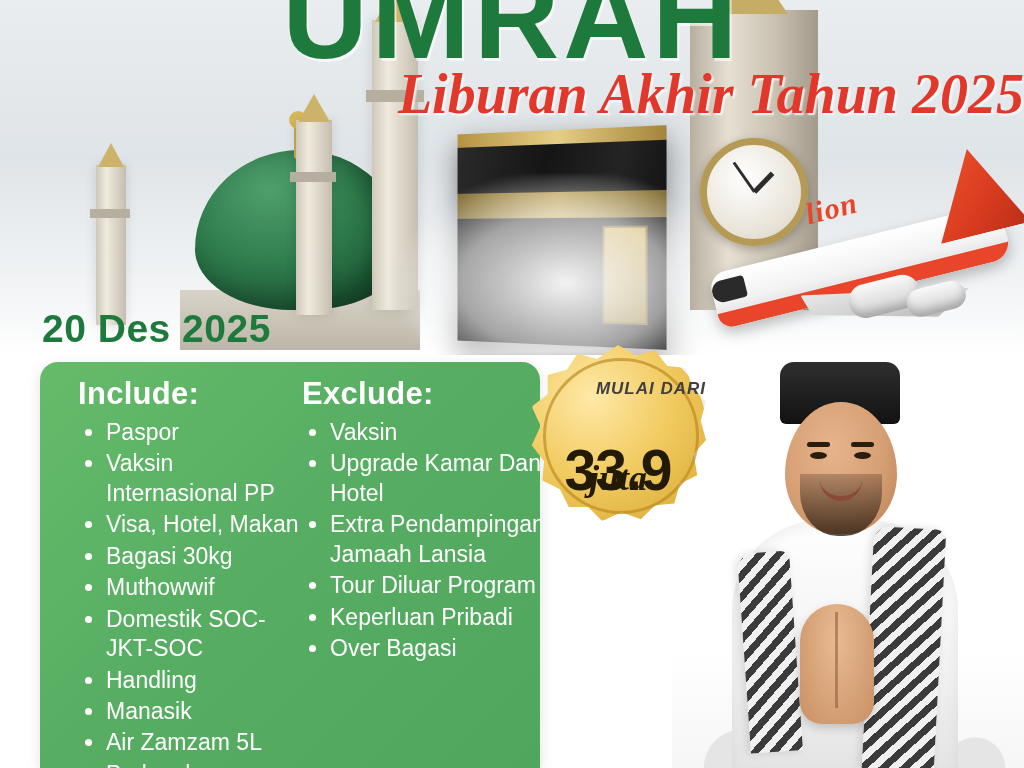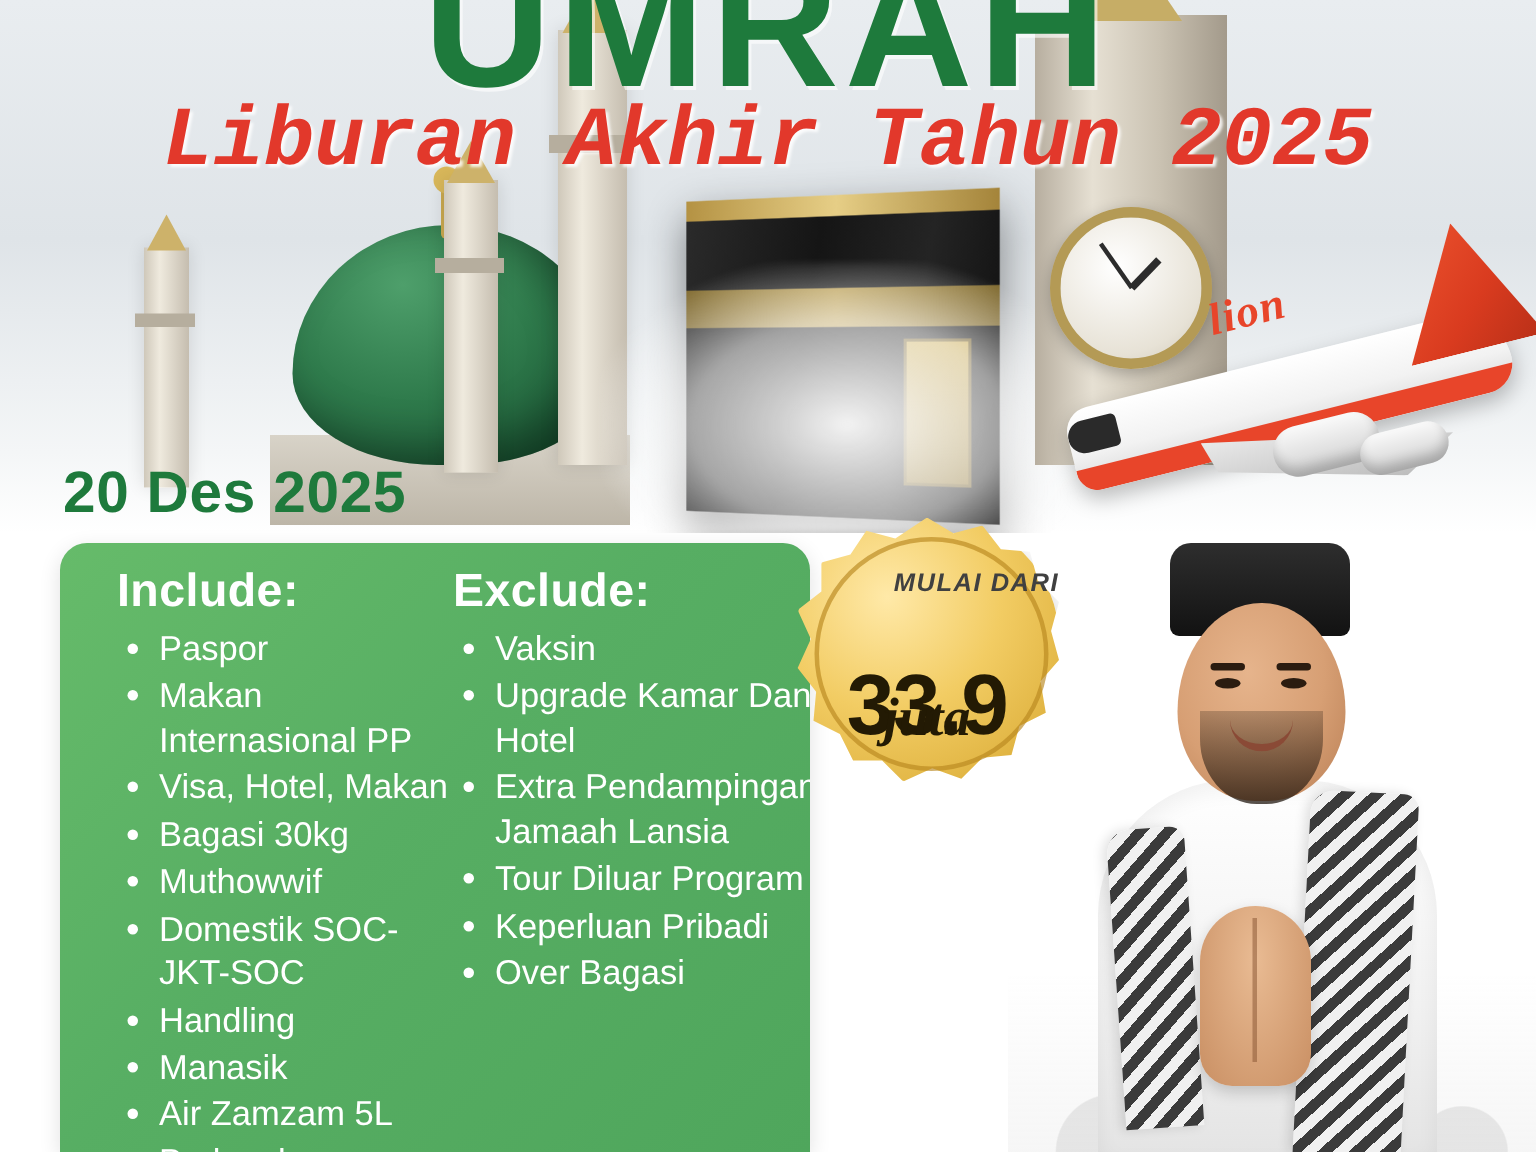--- a/index.html
+++ b/index.html
@@ -289,22 +289,22 @@
     text-shadow: 2px 3px 0 rgba(255,255,255,.6);
     overflow: hidden;
     height: 105px;
     line-height: 118px;
     white-space: nowrap;
   }
   .subtitle-script {
     position: absolute;
     left: 0; top: 62px;
     width: 1024px;
-    text-align: center;
-    font-family: Liberation Mono, monospace;
+    text-align: right;
+    font-family: Liberation Serif, serif;
     font-style: italic;
     font-weight: bold;
     font-size: 56px;
     color: #e2382b;
     text-shadow: 2px 2px 2px rgba(255,255,255,.85);
     white-space: nowrap;
   }
 
   
   .date-text {
@@ -585,21 +585,21 @@
     <div class="subtitle-script">Liburan Akhir Tahun 2025</div>
   </div>
 
   <div class="date-text">20 Des 2025</div>
 
   <div class="info-panel">
     <div class="col include">
       <h2>Include:</h2>
       <ul>
         <li>Paspor</li>
-        <li>Makan Internasional PP</li>
+        <li>Vaksin Internasional PP</li>
         <li>Visa, Hotel, Makan</li>
         <li>Bagasi 30kg</li>
         <li>Muthowwif</li>
         <li>Domestik SOC-JKT-SOC</li>
         <li>Handling</li>
         <li>Manasik</li>
         <li>Air Zamzam 5L</li>
         <li>Perlengkapan</li>
       </ul>
     </div>

